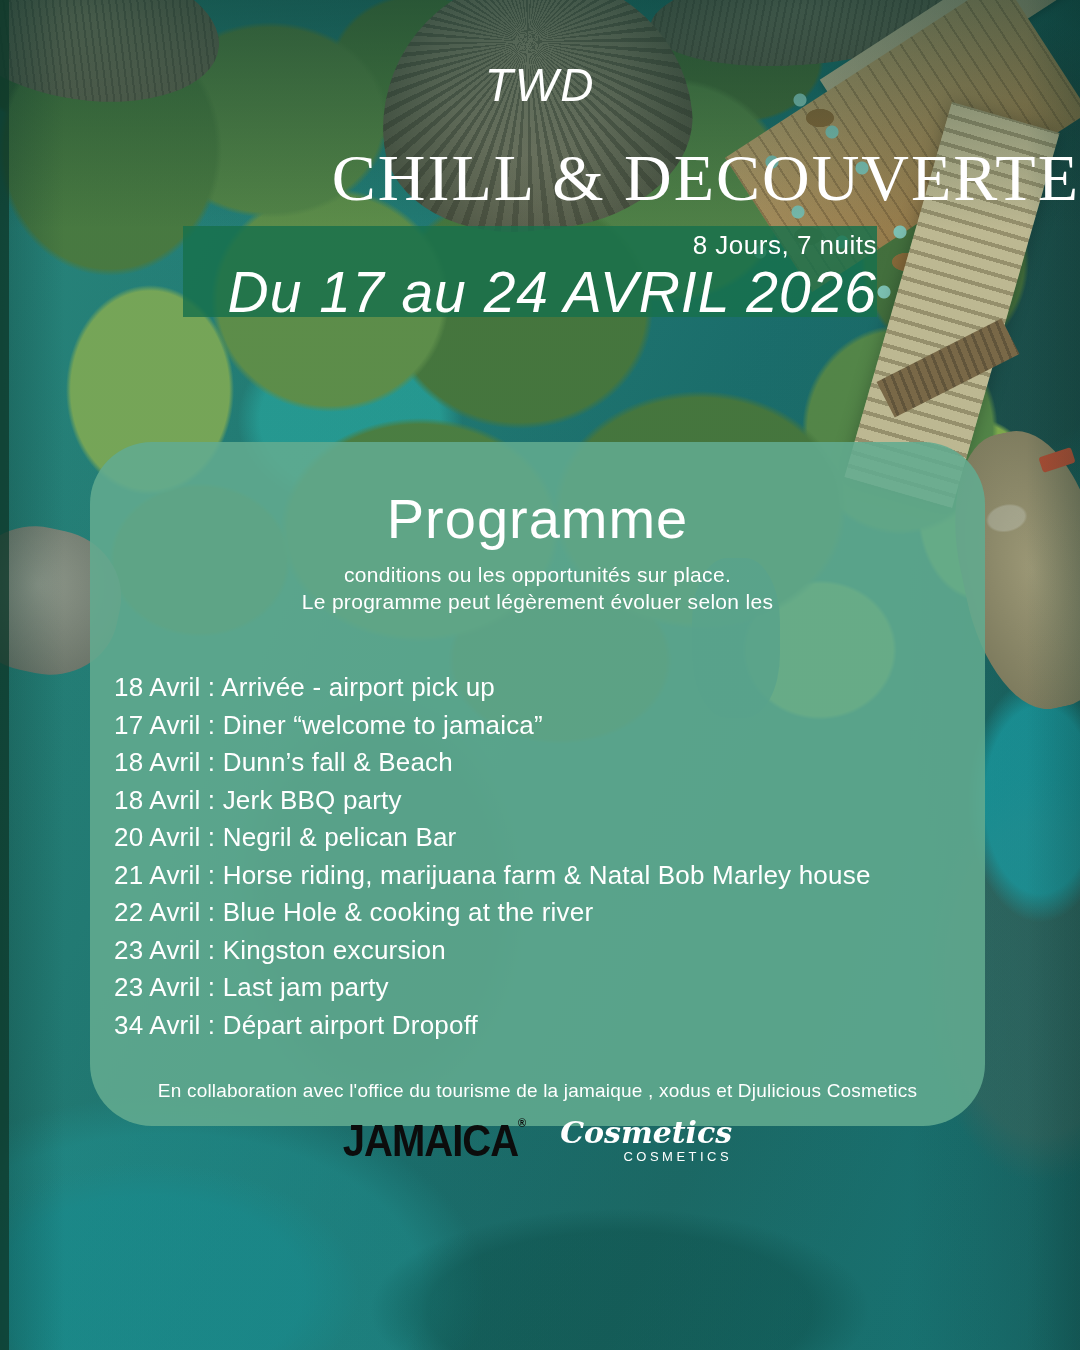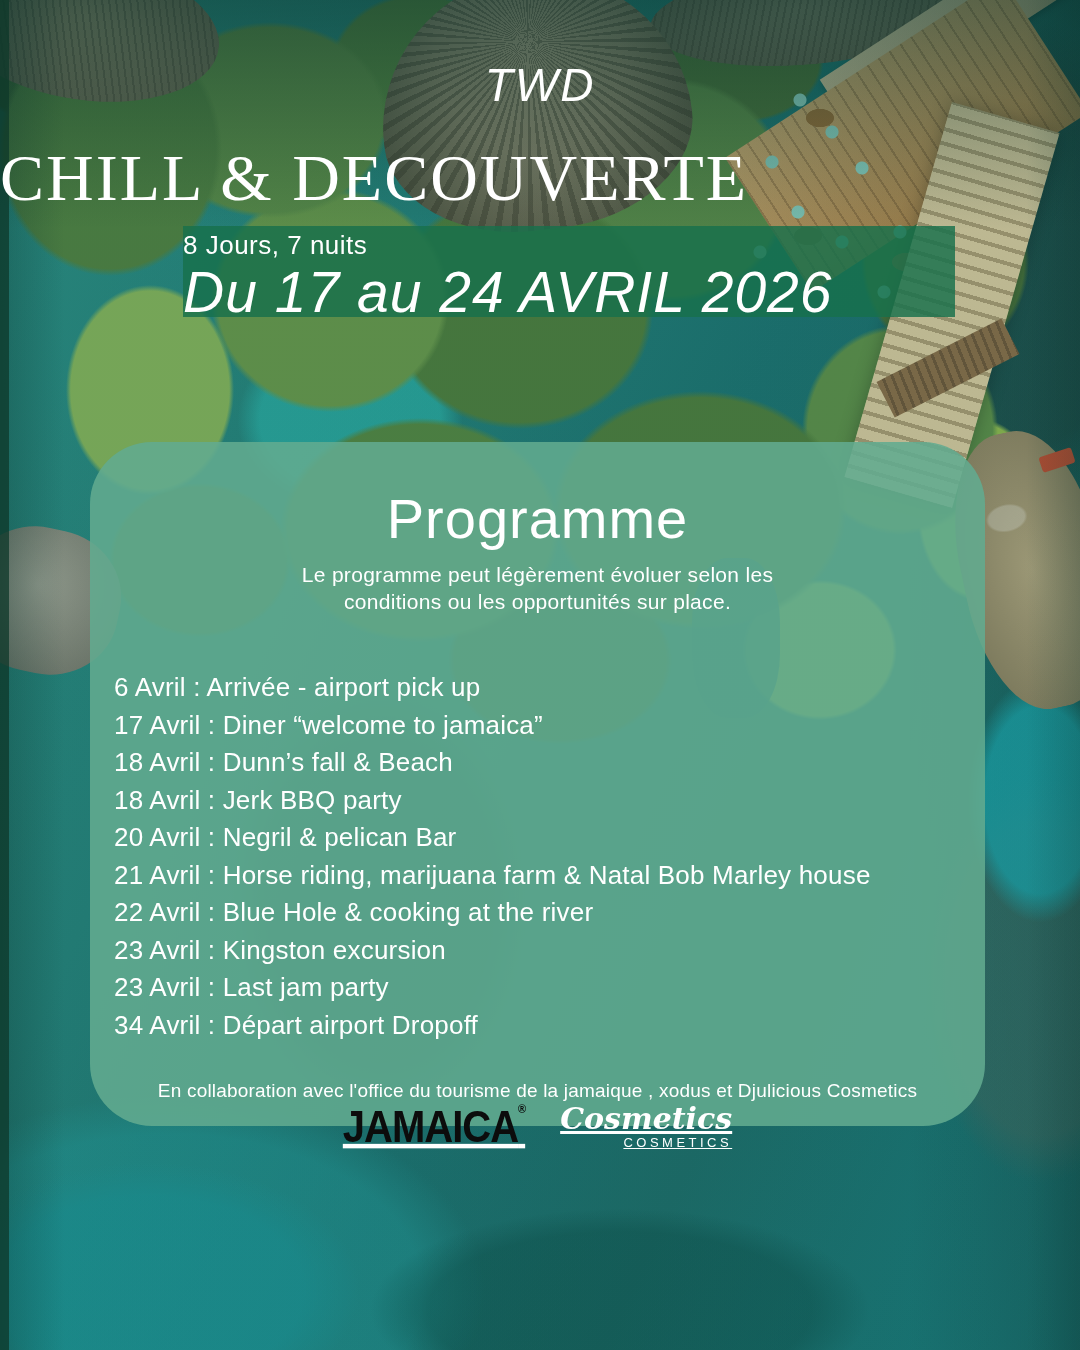--- a/index.html
+++ b/index.html
@@ -113,42 +113,42 @@
       linear-gradient(180deg, rgba(8,48,42,.5) 0%, rgba(8,48,42,0) 17%),
       linear-gradient(90deg, rgba(8,48,42,.30) 0%, rgba(0,0,0,0) 6%, rgba(0,0,0,0) 95%, rgba(8,48,42,.22) 100%),
       linear-gradient(rgba(16,92,84,.14), rgba(16,92,84,.14));
   }
   .left-strip{position:absolute;left:0;top:0;width:9px;height:100%;
     background:rgba(14,56,42,.75);}
 
   
   .brand{position:absolute;left:0;top:58px;width:100%;text-align:center;
     font-style:italic;font-weight:300;font-size:46px;letter-spacing:2px;}
-  .title{position:absolute;left:0;top:140px;width:100%;margin:0;text-align:left;
+  .title{position:absolute;left:0;top:140px;width:100%;margin:0;text-align:right;
     font-family:"Liberation Serif",serif;font-weight:400;font-size:66px;
     letter-spacing:2px;white-space:nowrap;}
-  .banner{position:absolute;left:183px;top:226px;width:772px;height:91px;
-    background:rgba(23,112,76,.82);text-align:left;}
+  .banner{position:absolute;left:183px;top:226px;width:694px;height:91px;
+    background:rgba(23,112,76,.82);text-align:right;}
   .duration{margin-top:4px;font-size:26px;font-weight:300;letter-spacing:.5px;}
   .dates{margin-top:-2px;font-style:italic;font-weight:300;font-size:57px;
     letter-spacing:1px;white-space:nowrap;}
 
   
   .card{position:absolute;left:90px;top:442px;width:895px;height:684px;
     border-radius:62px;background:rgba(98,171,144,.88);box-sizing:border-box;
     padding:44px 24px 0 24px;}
   .card h2{margin:0;text-align:center;font-weight:300;font-size:56px;
     letter-spacing:1px;font-family:"Liberation Sans",sans-serif;}
   .note{margin-top:10px;text-align:center;font-size:21px;line-height:27px;
     font-weight:300;letter-spacing:.3px;}
   .list{margin-top:54px;font-size:26px;line-height:37.5px;font-weight:300;
     letter-spacing:.2px;}
   .collab{margin-top:36px;text-align:center;font-size:19px;font-weight:300;
     letter-spacing:.2px;}
-  .logos{margin-top:2px;display:flex;justify-content:center;align-items:center;gap:35px;text-decoration:underline;}
+  .logos{margin-top:16px;display:flex;justify-content:center;align-items:center;gap:35px;}
   .jamaica{color:#0c0c0c;font-weight:900;font-size:40px;letter-spacing:-1px;
     transform:scaleY(1.12);font-family:"Liberation Sans",sans-serif;}
   .jamaica sup{font-size:11px;font-weight:700;vertical-align:top;}
   .djulicious{text-align:center;line-height:1;}
   .djulicious .script{font-family:"DejaVu Serif",serif;font-style:italic;
     font-weight:700;font-size:30px;}
   .djulicious .sub{font-size:13px;letter-spacing:3.5px;margin-top:2px;text-align:right;}
 </style>
 </head>
 <body>
@@ -177,25 +177,25 @@
   <h1 class="title">CHILL &amp; DECOUVERTE</h1>
 
   <div class="banner">
     <div class="duration">8 Jours, 7 nuits</div>
     <div class="dates">Du 17 au 24 AVRIL 2026</div>
   </div>
 
   <section class="card">
     <h2>Programme</h2>
     <div class="note">
+      <div>conditions ou les opportunités sur place.</div>
       <div>Le programme peut légèrement évoluer selon les</div>
-      <div>conditions ou les opportunités sur place.</div>
     </div>
     <div class="list">
-      <div>6 Avril : Arrivée - airport pick up</div>
+      <div>18 Avril : Arrivée - airport pick up</div>
       <div>17 Avril : Diner “welcome to jamaica”</div>
       <div>18 Avril : Dunn’s fall &amp; Beach</div>
       <div>18 Avril : Jerk BBQ party</div>
       <div>20 Avril : Negril &amp; pelican Bar</div>
       <div>21 Avril : Horse riding, marijuana farm &amp; Natal Bob Marley house</div>
       <div>22 Avril : Blue Hole &amp; cooking at the river</div>
       <div>23 Avril : Kingston excursion</div>
       <div>23 Avril : Last jam party</div>
       <div>34 Avril : Départ airport Dropoff</div>
     </div>

